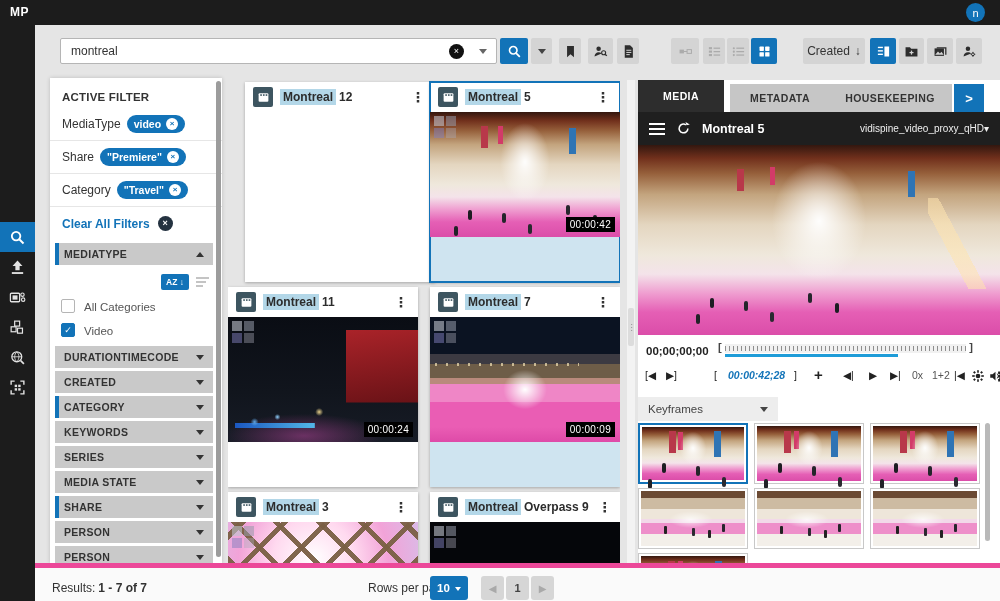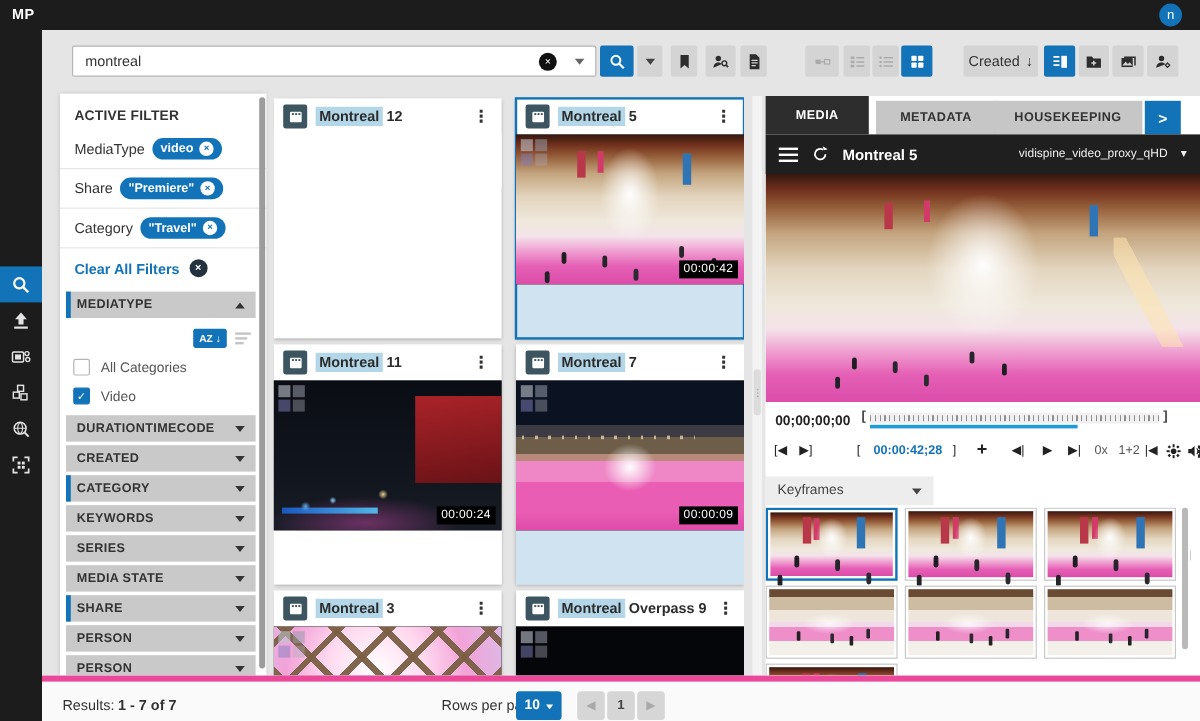--- a/index.html
+++ b/index.html
@@ -131,36 +131,36 @@
   .tab.meta{left:92px;top:4px;width:100px;height:28px;background:#c6c6c6;color:#333;}
   .tab.house{left:190px;top:4px;width:124px;height:28px;background:#c6c6c6;color:#333;}
   .tab-chev{position:absolute;left:316px;top:4px;width:30px;height:28px;background:#1273b8;color:#fff;font-size:13px;
     font-weight:bold;display:flex;align-items:center;justify-content:center;cursor:pointer;}
   .phead{position:absolute;left:0;top:32px;width:362px;height:33px;background:#1f1f1f;color:#fff;
     display:flex;align-items:center;gap:11px;padding:0 11px;box-sizing:border-box;}
   .burger{display:flex;flex-direction:column;gap:3px;cursor:pointer;}
   .burger i{display:block;width:16px;height:2px;background:#fff;}
   .refresh{cursor:pointer;display:flex;}
   .ptitle{font-size:12.5px;font-weight:bold;}
-  .proxy{margin-left:auto;font-size:10px;color:#eee;display:flex;align-items:flex-start;gap:11px;cursor:pointer;}
+  .proxy{margin-left:auto;font-size:10px;color:#eee;display:flex;align-items:flex-start;gap:0;cursor:pointer;}
   .pvideo{position:absolute;left:0;top:65px;width:362px;height:190px;overflow:hidden;cursor:pointer;}
   
   .pcontrols{position:absolute;left:0;top:255px;width:362px;height:60px;background:#fff;}
   .ptc{position:absolute;left:8px;top:10px;font-size:11.5px;font-weight:bold;color:#222;}
   .scrub{position:absolute;left:80px;top:6px;width:255px;height:16px;cursor:pointer;}
   .ticks{position:absolute;left:7px;right:7px;top:3px;height:9px;background-color:#f1f1f1;
     background-image:repeating-linear-gradient(90deg,#8e8e8e 0 1px,transparent 1px 4px);background-size:auto 5px;
     background-position:0 2px;background-repeat:repeat-x;}
   .brk{position:absolute;top:0;font-size:11px;font-weight:bold;color:#444;}
   .prog{position:absolute;left:7px;top:13px;height:3px;width:68%;background:#1e9cd8;}
   .pbtns{position:absolute;left:0;top:30px;width:362px;height:24px;color:#222;}
   .pbtns span{position:absolute;top:4px;font-size:10.5px;cursor:pointer;white-space:nowrap;}
   .pbtns svg{position:absolute;cursor:pointer;}
   .c-jumpin{left:7px}.c-jumpout{left:28px}.c-markin{left:76px}.c-markout{left:156px}
-  .c-tc{left:90px;color:#1273b8;font-weight:bold;}
+  .c-tc{left:90px;color:#1273b8;font-weight:bold;font-style:italic;}
   .c-add{left:176px;font-size:15px !important;top:1px !important;font-weight:bold;}
   .c-prev{left:205px}.c-play{left:231px}.c-next{left:252px}
   .c-speed{left:274px;color:#555}.c-ch{left:294px;color:#555}
   .c-restart{left:316px}
   .c-kebab{left:355px;font-size:13px !important;font-weight:bold;}
   
   .kfsel{position:absolute;left:0;top:317px;width:140px;height:24px;background:#ededed;display:flex;align-items:center;
     justify-content:space-between;padding:0 10px;box-sizing:border-box;font-size:11.5px;color:#444;cursor:pointer;}
   .kfgrid{position:absolute;left:0;top:343px;width:354px;height:140px;overflow:hidden;}
   .kf{position:absolute;width:110px;height:61px;background:#fff;border:1px solid #c8c8c8;box-sizing:border-box;
@@ -439,21 +439,21 @@
         <span>PERSON</span>
           <span class="car-d"></span>
       </div>
 
     </div>
     <div class="fscroll"></div>
   </div>
 
   <div class="grid">
 
-    <div class="card" style="left:0;top:2px">
+    <div class="card" style="left:17px;top:2px">
       <div class="chead">
         <span class="cicon">
             <svg viewBox="0 0 24 24">
               <rect x="3" y="4" width="18" height="16" rx="2" fill="#fff"></rect>
               <rect x="6" y="6" width="3" height="3" fill="#3d5560"></rect>
               <rect x="11" y="6" width="3" height="3" fill="#3d5560"></rect>
               <rect x="16" y="6" width="3" height="3" fill="#3d5560"></rect>
             </svg>
           </span>
         <span class="ctitle"><span class="hl">Montreal</span><span>12</span></span>

